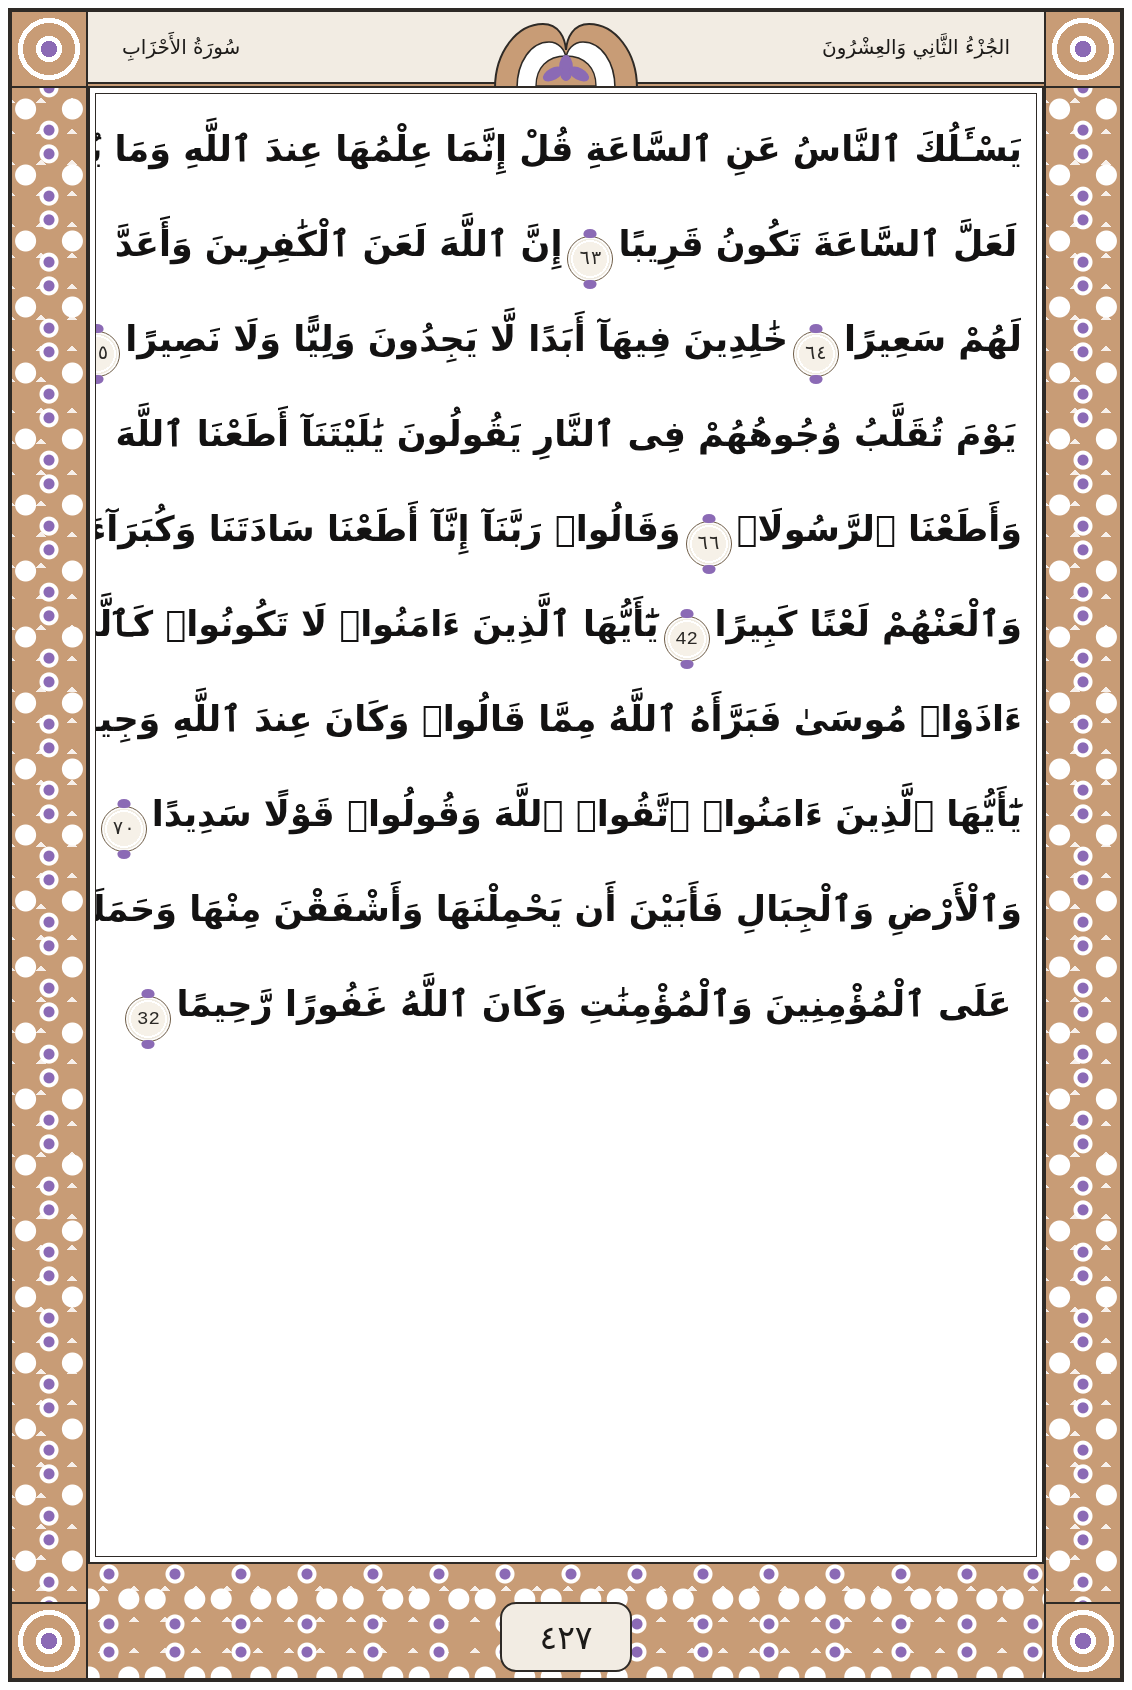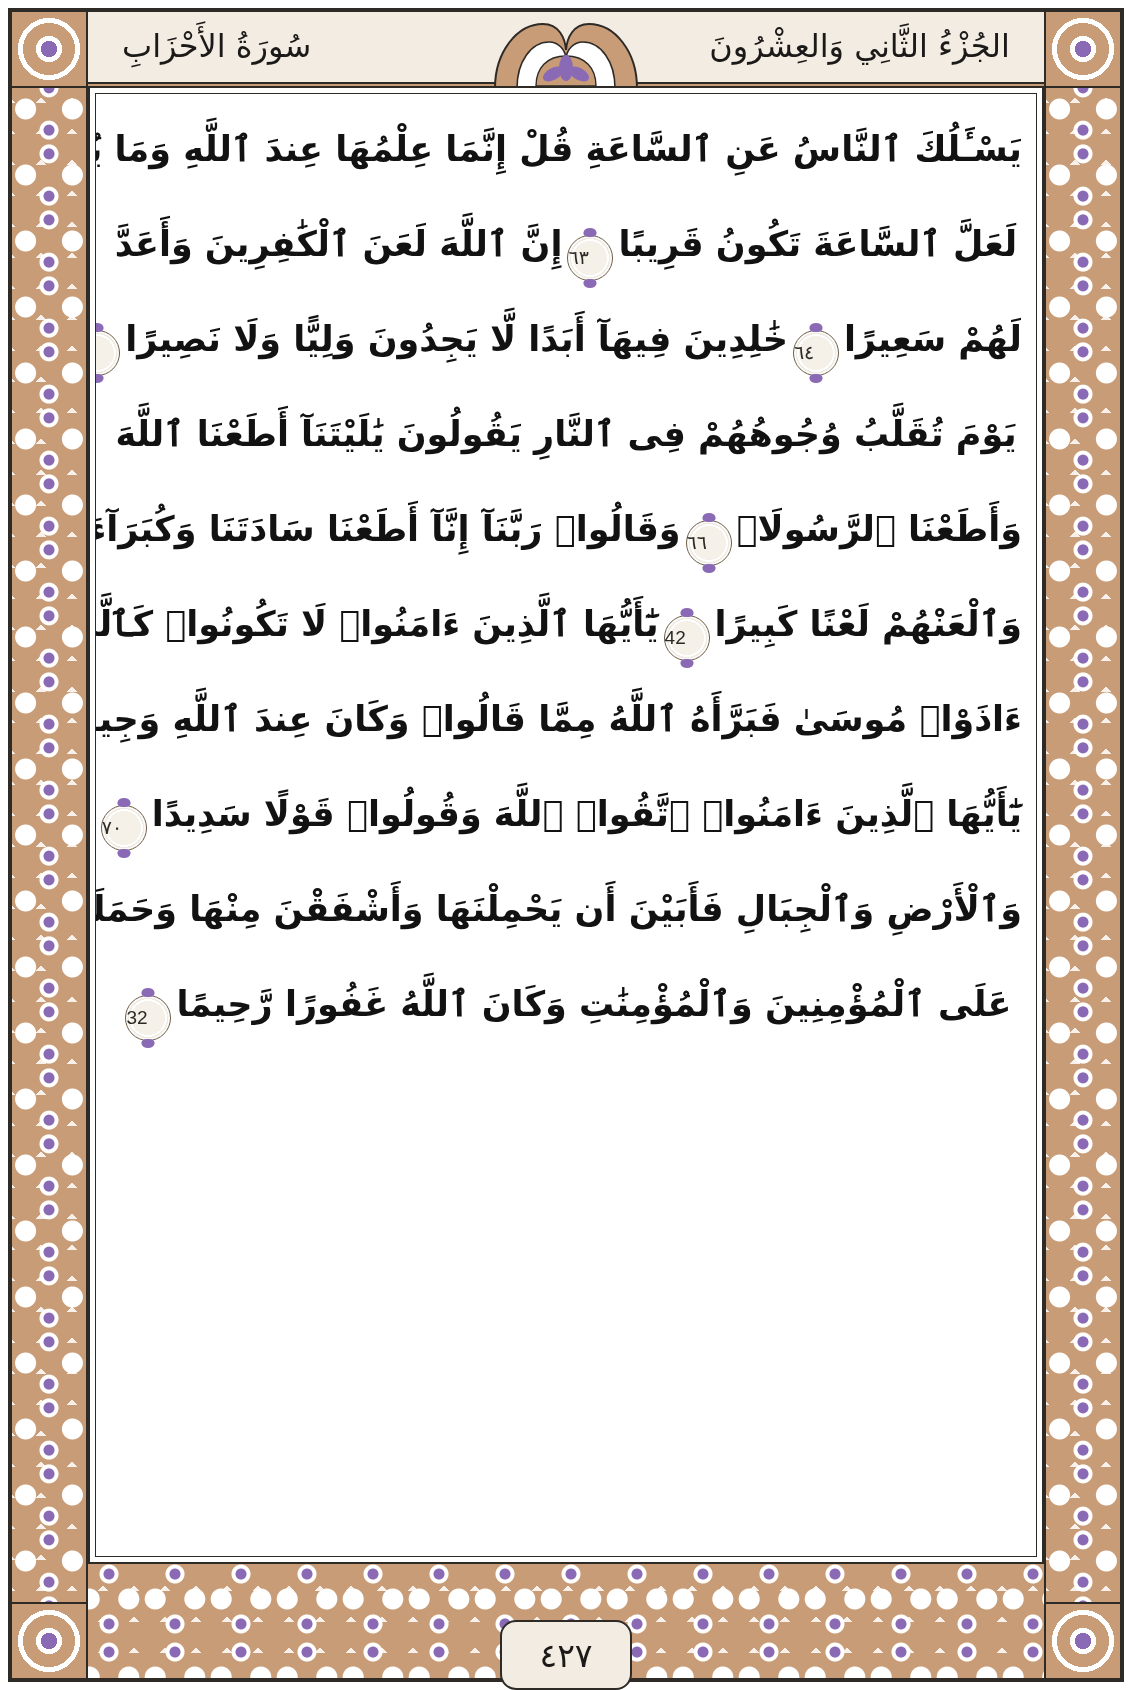--- a/index.html
+++ b/index.html
@@ -94,21 +94,21 @@
     box-sizing: border-box;
     display: flex;
     align-items: center;
     justify-content: space-between;
     padding: 0 34px;
     direction: rtl;
   }
 
   .header-text {
     font-family: "DejaVu Sans", "Liberation Sans", sans-serif;
-    font-size: 32px;
+    font-size: 20px;
     color: #1c1a18;
     letter-spacing: 0px;
     white-space: nowrap;
     line-height: 1.1;
   }
 
   .header-medallion {
     position: absolute;
     left: 50%;
     top: 4px;
@@ -158,22 +158,22 @@
     font-weight: 600;
   }
 
   .ayah-marker {
     display: inline-block;
     width: 44px;
     height: 44px;
     line-height: 44px;
     margin: 0 5px;
     vertical-align: -8px;
-    text-align: left;
-    font-family: Liberation Sans, sans-serif;
+    text-align: center;
+    font-family: Liberation Mono, monospace;
     font-size: 19px;
     font-weight: 500;
     color: #2c2a27;
     background:
       radial-gradient(circle at 50% 50%, #f6f1e8 0 17px, #ffffff 17px 19px, #f0ebe1 19px 21px, transparent 21px);
     border: 1.5px solid #6d5b45;
     border-radius: 50%;
     position: relative;
     box-shadow: 0 0 0 1.5px #ffffff inset;
   }
@@ -189,21 +189,21 @@
     border-radius: 50% 50% 40% 40%;
   }
   .ayah-marker::before { top: -8px; }
   .ayah-marker::after  { bottom: -8px; border-radius: 40% 40% 50% 50%; }
 
   
   .page-number-badge {
     position: absolute;
     left: 50%;
     transform: translateX(-50%);
-    bottom: 0;
+    bottom: 18px;
     width: 128px;
     height: 66px;
     background: #f2ece3;
     border: 2px solid #2e2a26;
     border-radius: 16px;
     display: flex;
     align-items: center;
     justify-content: center;
     font-family: "DejaVu Sans", sans-serif;
     font-size: 33px;

